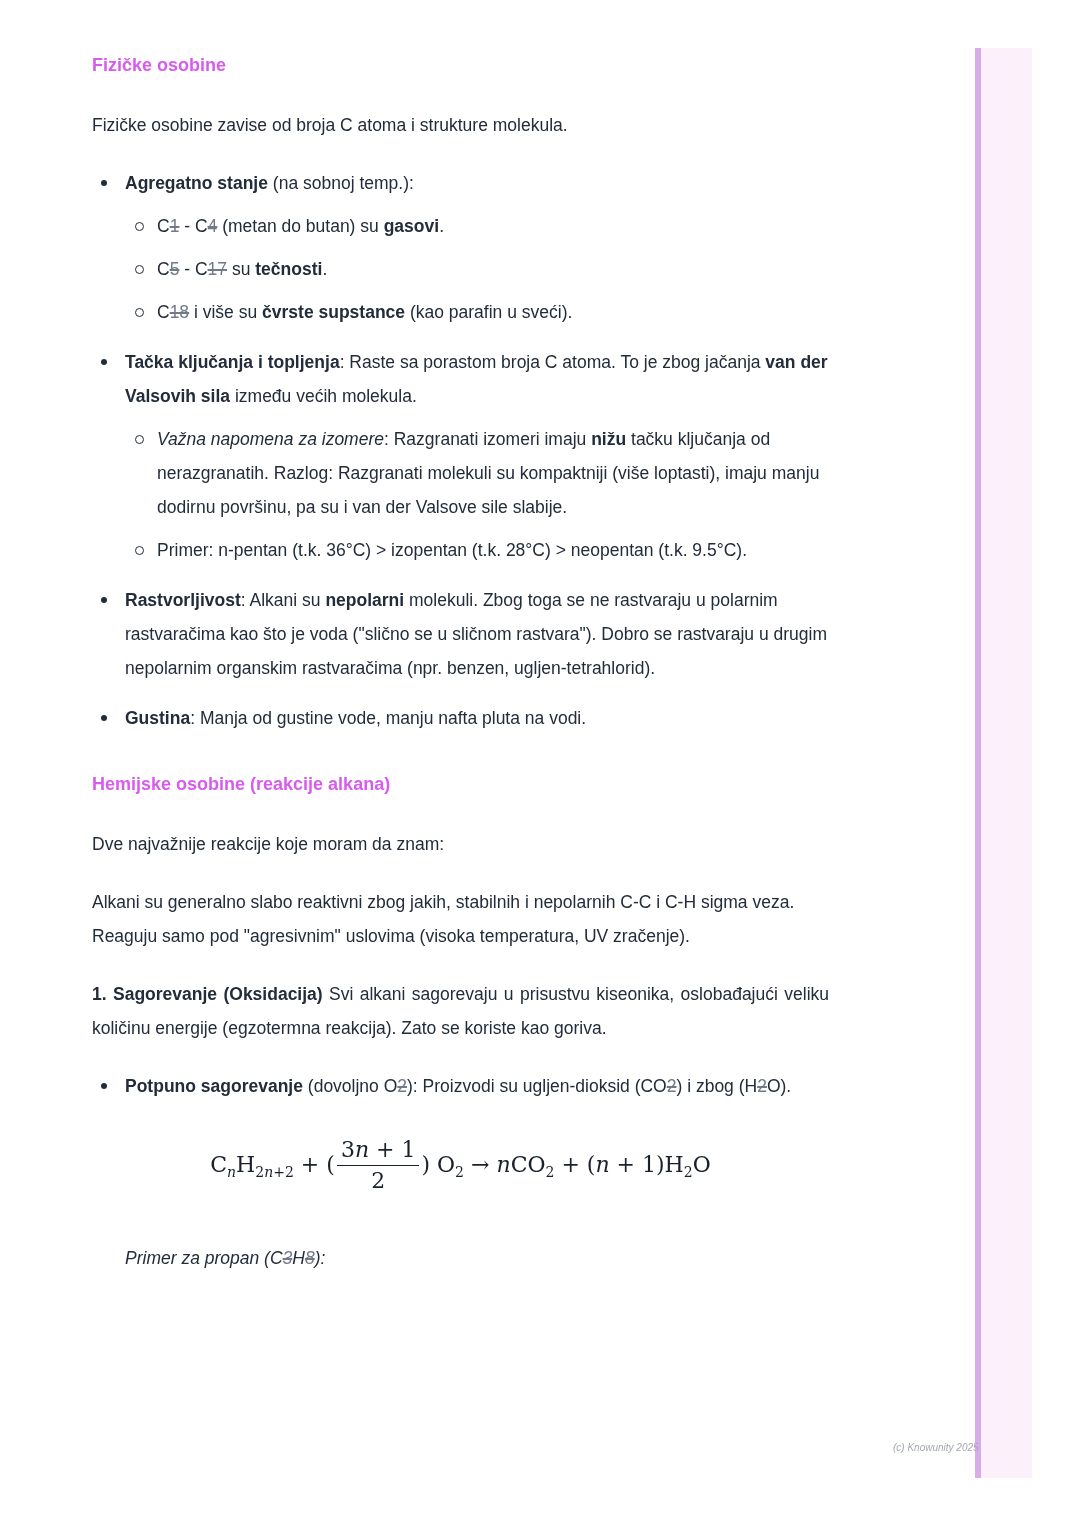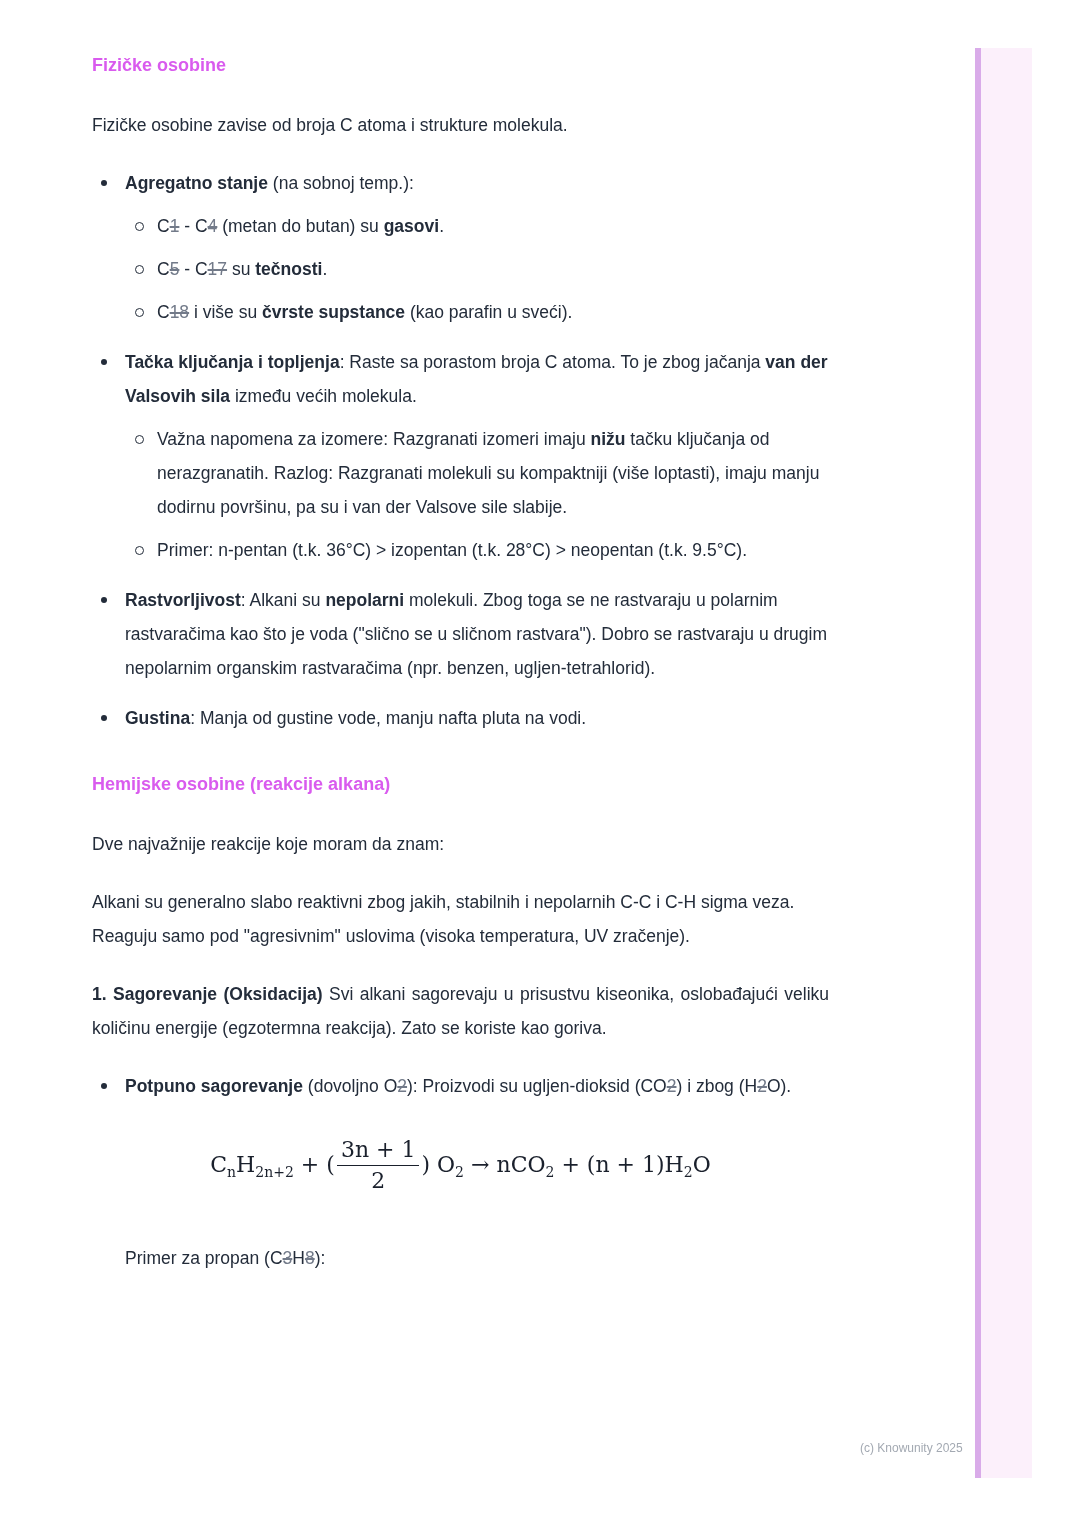--- a/index.html
+++ b/index.html
@@ -44,21 +44,21 @@
     background:var(--body);
   }
   ul.subs{margin:2px 0 0;padding:0;}
   li.l2{position:relative;padding-left:32px;margin-top:9px;}
   li.l2::before{
     content:"";position:absolute;left:10px;top:13px;
     width:7px;height:7px;border-radius:50%;
     border:1.7px solid var(--body);background:transparent;
   }
   .b{font-weight:700;}
-  .i{}
+  .i{font-style:italic;}
   .strike{color:var(--muted-strike);text-decoration:line-through;text-decoration-thickness:1.5px;}
   .formula{
     margin:34px 0 46px;
     text-align:center;
     font-family:"DejaVu Serif","Liberation Serif",serif;
     font-size:22px;line-height:1.3;
     color:#1a202c;
   }
   .formula sub{font-size:14px;line-height:0;}
   .frac{
@@ -69,24 +69,25 @@
   .fr-den{display:block;padding-top:2px;}
   .margin-strip-line{
     position:absolute;left:975px;top:48px;width:6px;height:1430px;
     background:var(--strip-line);
   }
   .margin-strip-fill{
     position:absolute;left:981px;top:48px;width:51px;height:1430px;
     background:var(--strip-fill);
   }
   .footer{
-    position:absolute;left:860px;top:1440px;
-    font-size:12px;line-height:16px;
+    position:absolute;left:893px;top:1440px;
+    font-size:10px;line-height:16px;
     color:var(--footer);
     z-index:5;
+    font-style:italic;
   }
 </style>
 </head>
 <body>
 
 <div class="page">
   <div class="margin-strip-line"></div>
   <div class="margin-strip-fill"></div>
   <div class="content" id="doc-root">
       <h2>Fizičke osobine</h2>

